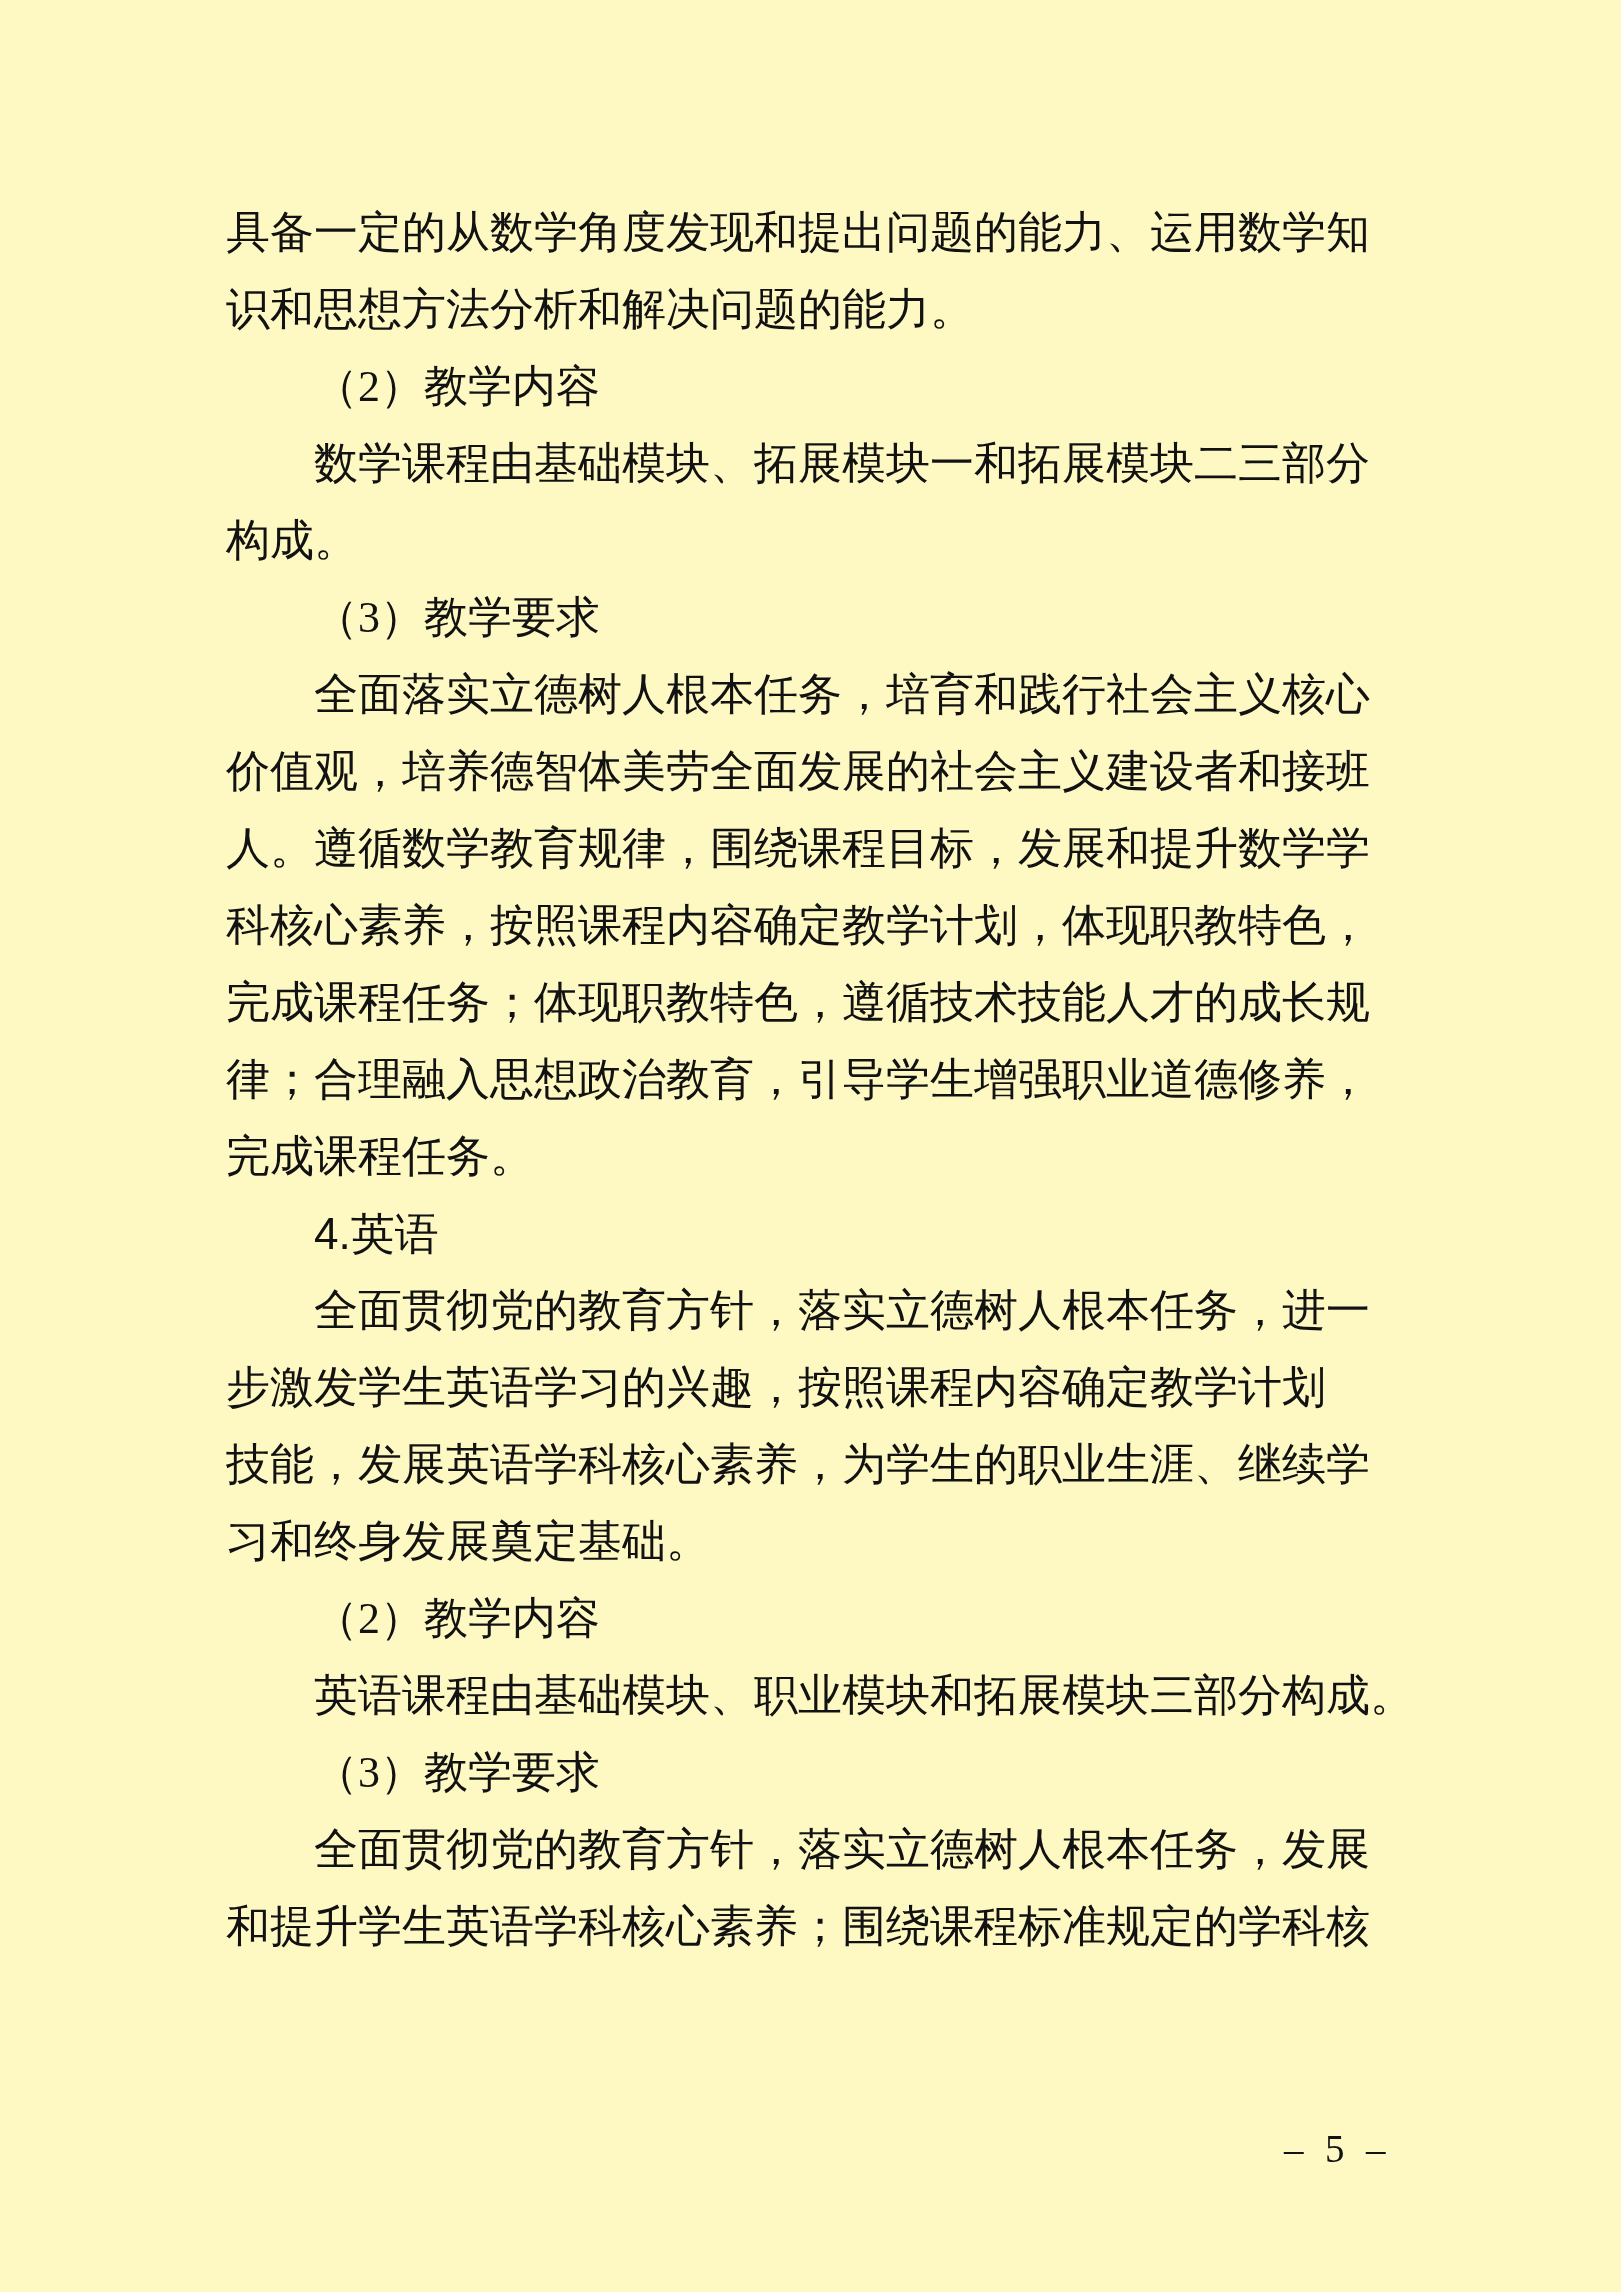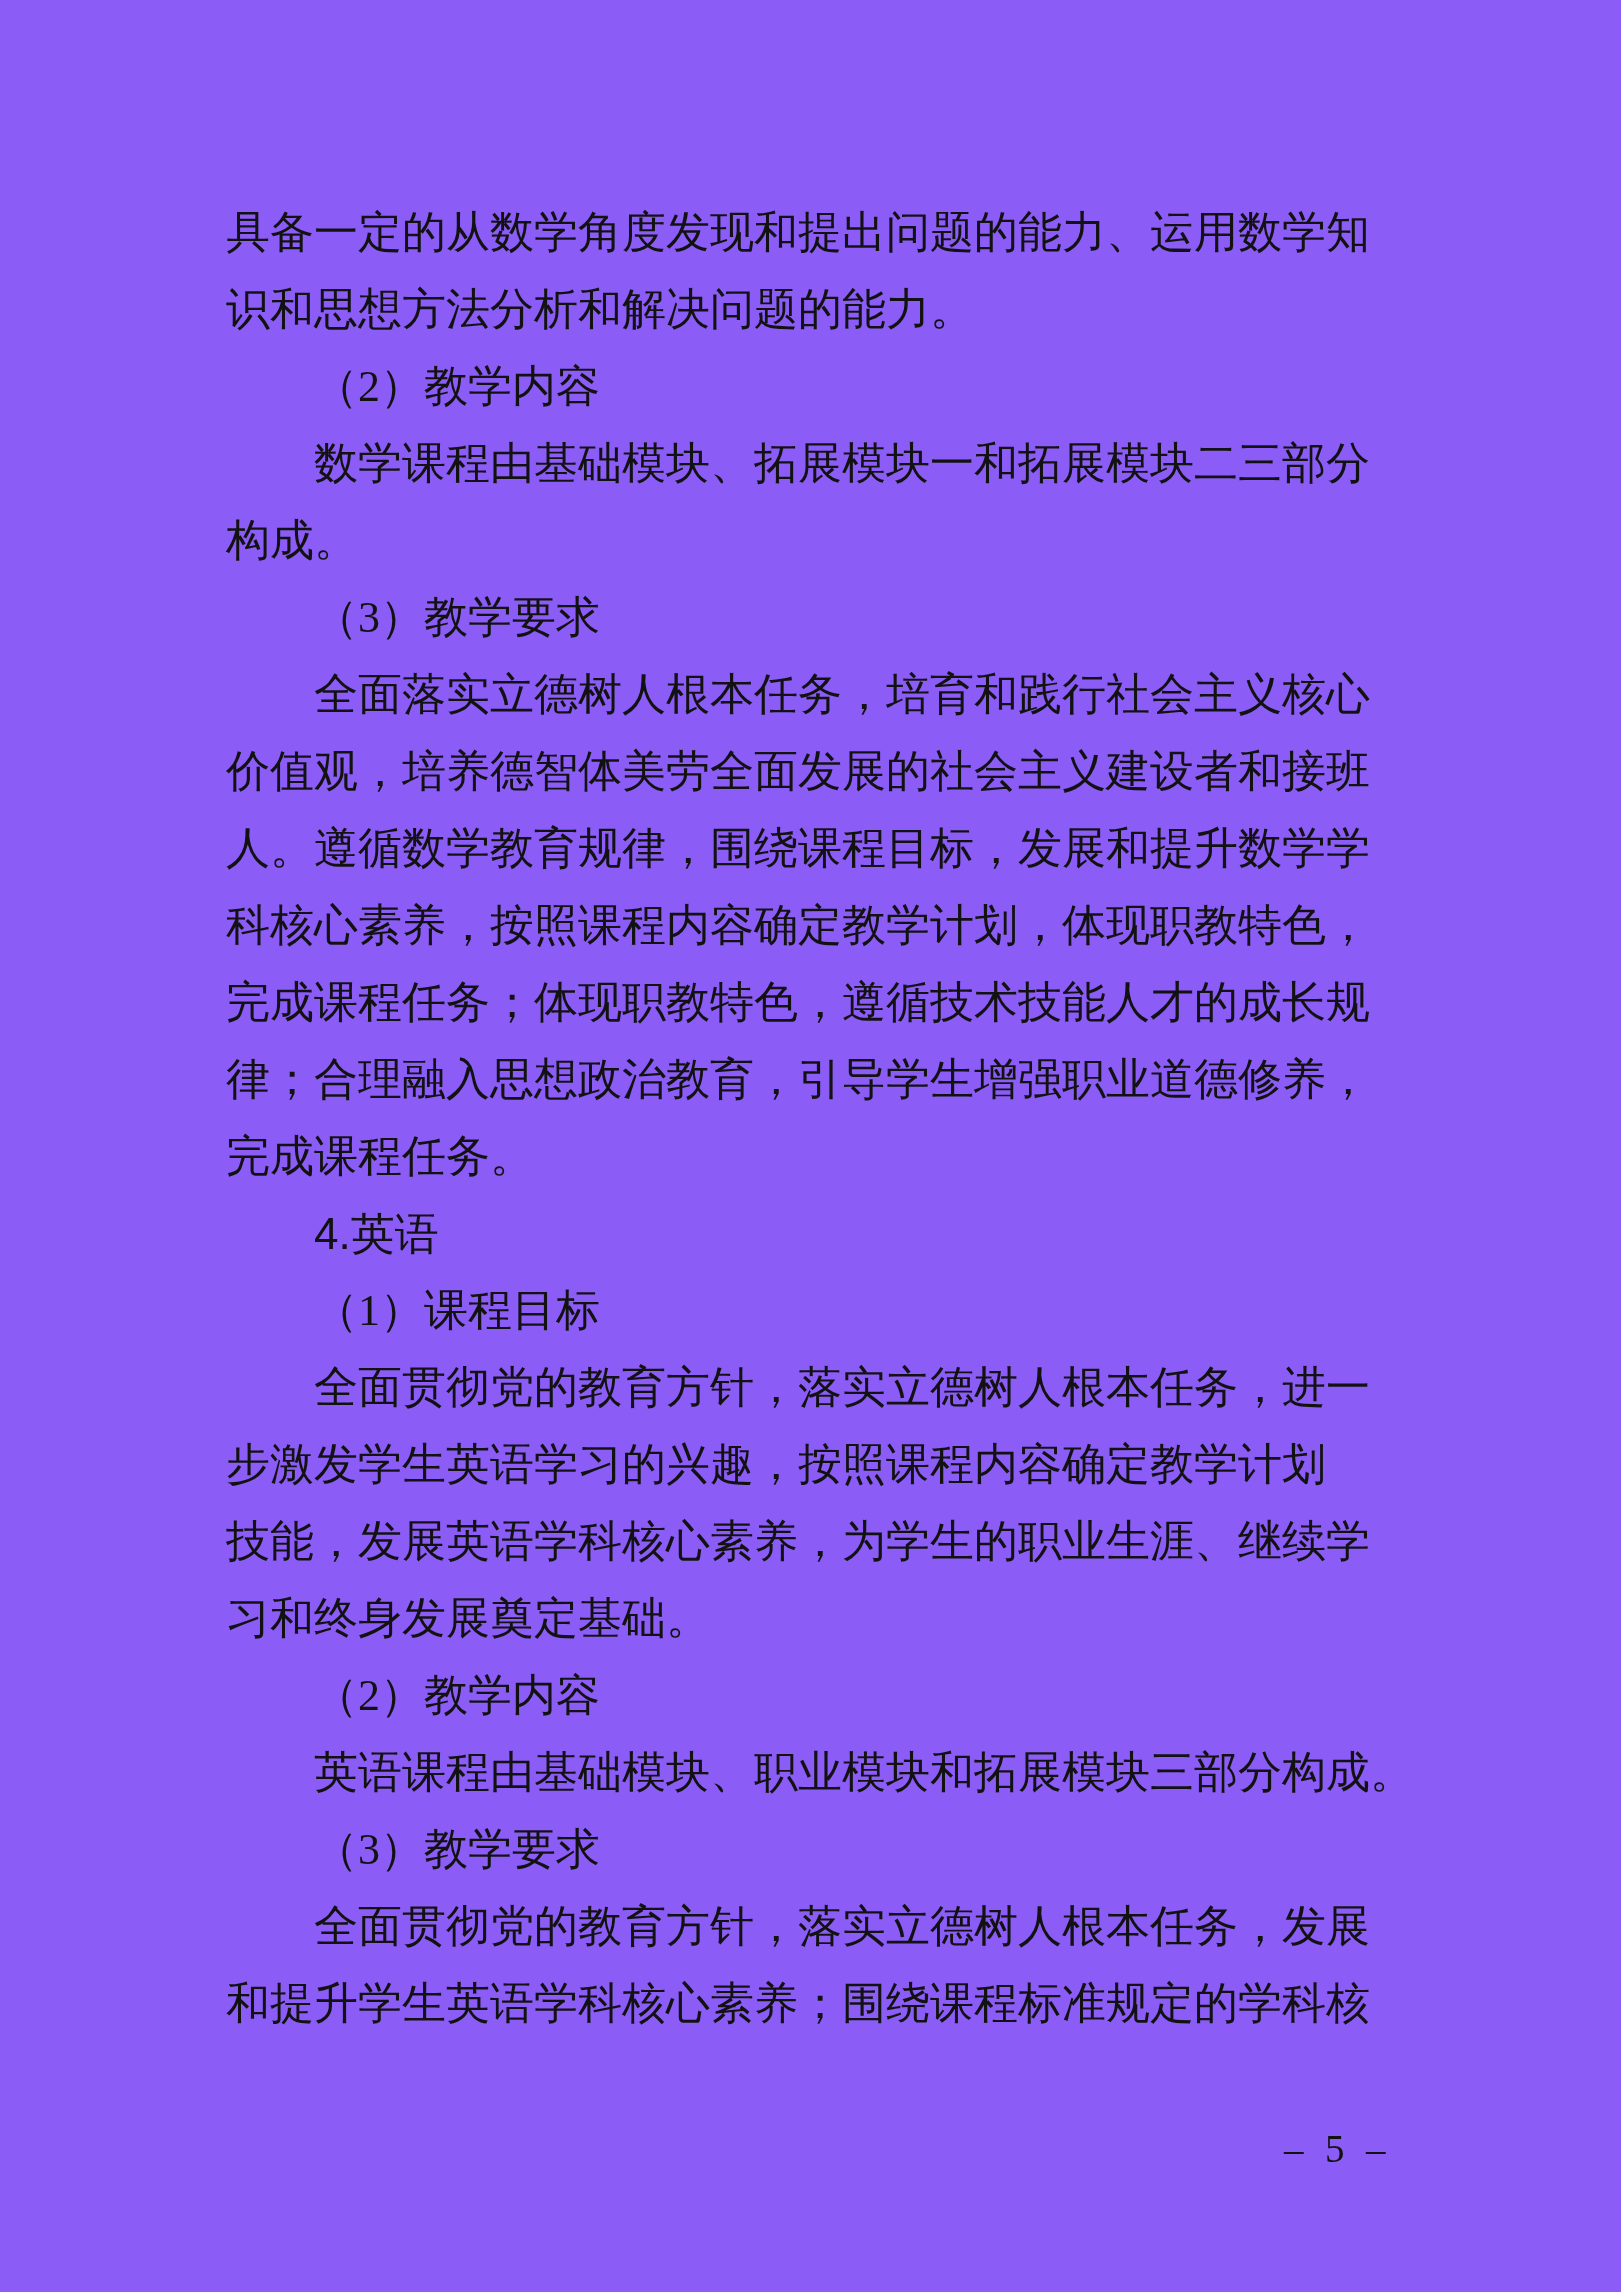--- a/index.html
+++ b/index.html
@@ -4,21 +4,21 @@
 <style>
   html, body {
     margin: 0;
     padding: 0;
     background: #ffffff;
   }
   .page {
     position: relative;
     width: 1621px;
     height: 2293px;
-    background: #8b5cf6;
+    background: #fef9c3;
     overflow: hidden;
     font-family: "Liberation Serif", "DejaVu Serif", serif;
     color: #121212;
   }
   .doc-body {
     position: absolute;
     left: 226px;
     top: 194px;
     width: 1245px;
     font-size: 44px;
@@ -61,21 +61,20 @@
       <div class="line">构成。</div>
       <div class="line indent">（3）教学要求</div>
       <div class="line indent">全面落实立德树人根本任务，培育和践行社会主义核心</div>
       <div class="line">价值观，培养德智体美劳全面发展的社会主义建设者和接班</div>
       <div class="line">人。遵循数学教育规律，围绕课程目标，发展和提升数学学</div>
       <div class="line">科核心素养，按照课程内容确定教学计划，体现职教特色，</div>
       <div class="line">完成课程任务；体现职教特色，遵循技术技能人才的成长规</div>
       <div class="line">律；合理融入思想政治教育，引导学生增强职业道德修养，</div>
       <div class="line">完成课程任务。</div>
       <div class="line indent bold">4.英语</div>
-      <div class="line indent">（1）课程目标</div>
       <div class="line indent">全面贯彻党的教育方针，落实立德树人根本任务，进一</div>
       <div class="line">步激发学生英语学习的兴趣，按照课程内容确定教学计划</div>
       <div class="line">技能，发展英语学科核心素养，为学生的职业生涯、继续学</div>
       <div class="line">习和终身发展奠定基础。</div>
       <div class="line indent">（2）教学内容</div>
       <div class="line indent">英语课程由基础模块、职业模块和拓展模块三部分构成。</div>
       <div class="line indent">（3）教学要求</div>
       <div class="line indent">全面贯彻党的教育方针，落实立德树人根本任务，发展</div>
       <div class="line">和提升学生英语学科核心素养；围绕课程标准规定的学科核</div>
     </div>

